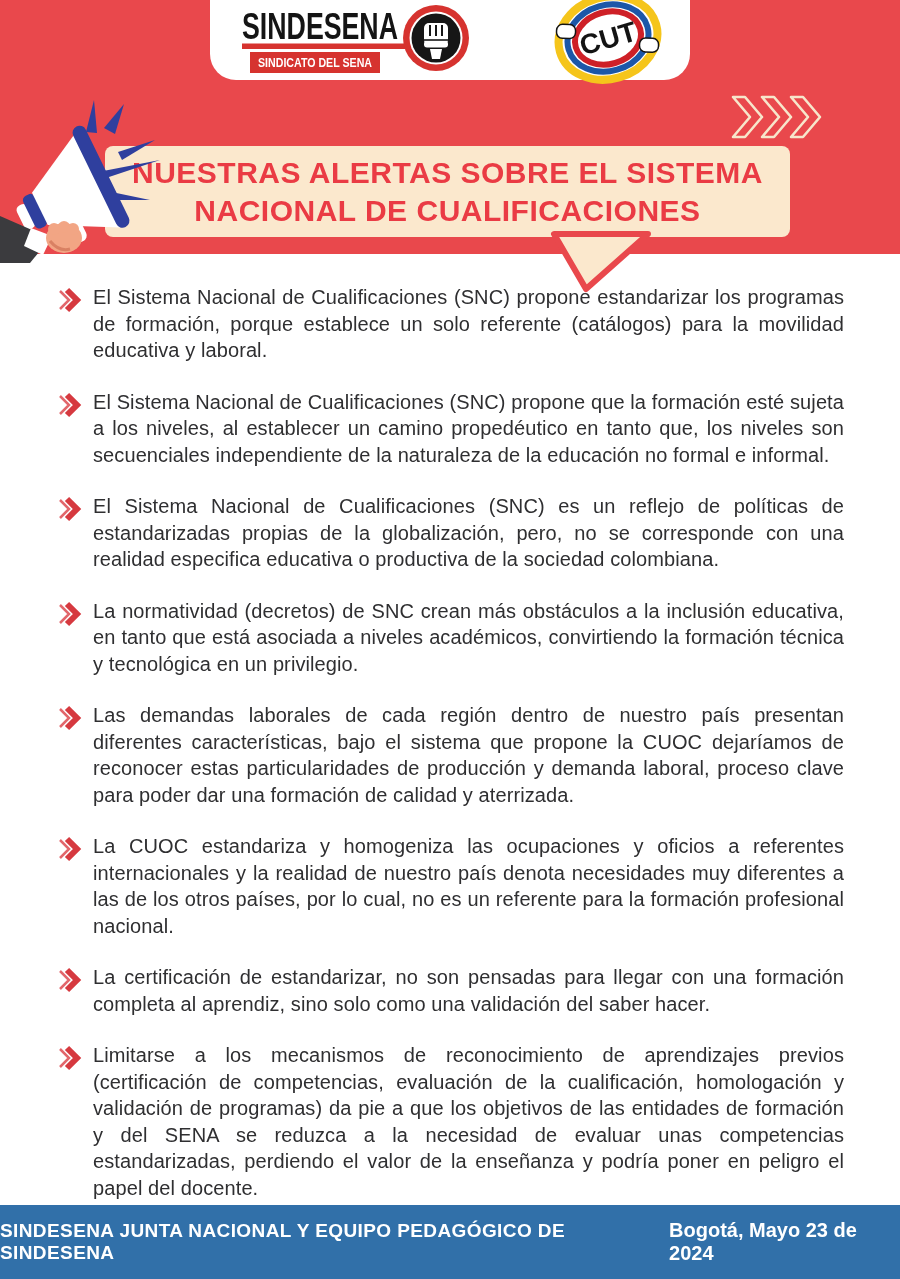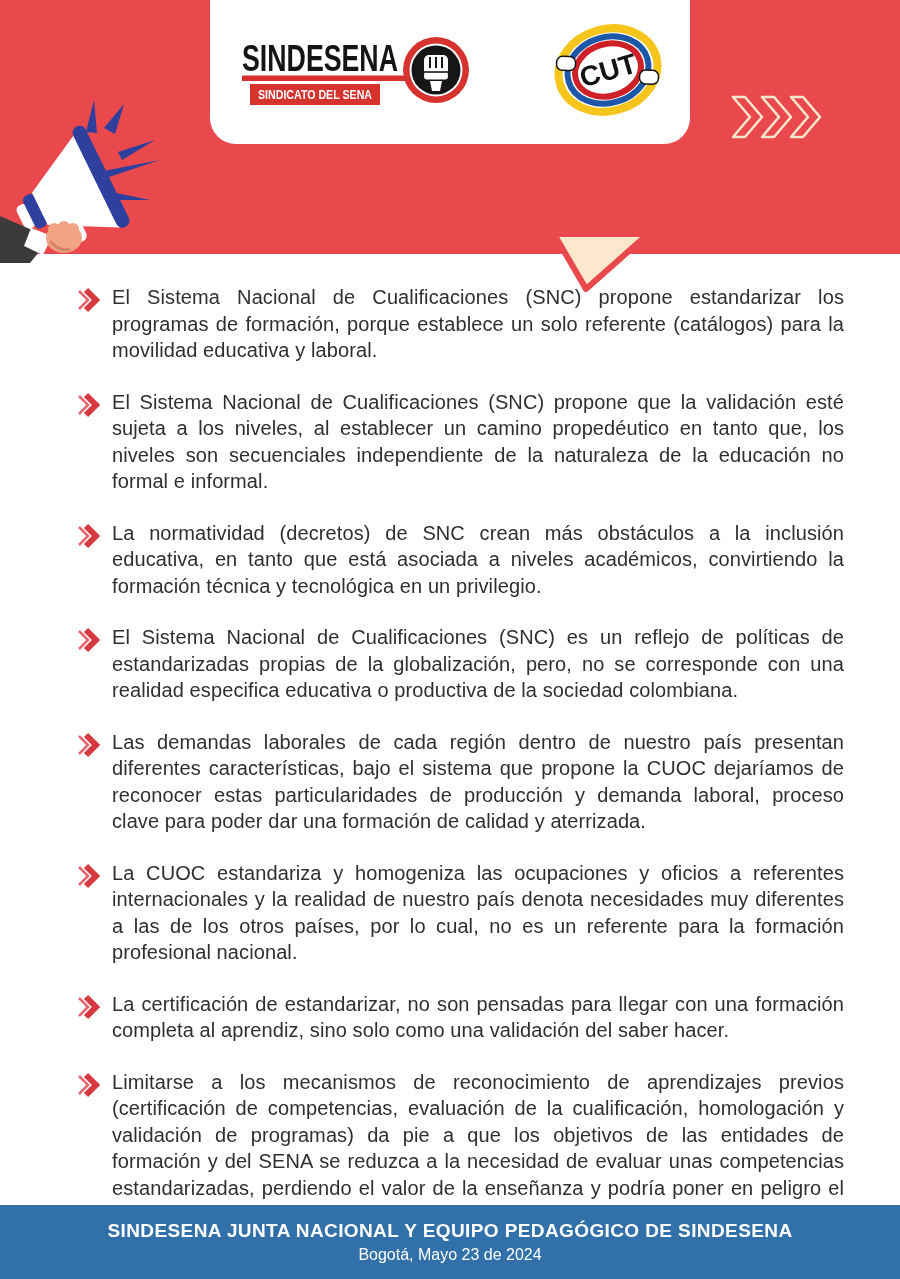--- a/index.html
+++ b/index.html
@@ -4,21 +4,21 @@
 <style>
   html,body { margin:0; padding:0; }
   .page {
     position:relative; width:900px; height:1279px; overflow:hidden;
     background:#E9484C;
     font-family:"Liberation Sans","DejaVu Sans",sans-serif;
   }
 
   
   .header-card {
-    position:absolute; left:210px; top:0; width:480px; height:144px;
+    position:absolute; left:210px; top:0; width:480px; height:80px;
     background:#ffffff; border-radius:0 0 26px 26px;
     display:flex; align-items:center; justify-content:space-between;
     padding:4px 26px 8px 32px; box-sizing:border-box; z-index:3;
   }
 
   .chevrons { position:absolute; left:730px; top:94px; z-index:2; }
 
   
   .title-box {
     position:absolute; left:105px; top:146px; width:685px; height:91px;
@@ -31,38 +31,38 @@
   }
   .title-line { display:block; }
 
   .bubble-tail { position:absolute; left:548px; top:231px; z-index:5; }
 
   .megaphone { position:absolute; left:0; top:88px; z-index:6; }
 
   
   .body {
     position:absolute; left:0; top:254px; width:900px; height:951px;
-    background:#ffffff; box-sizing:border-box; padding:30px 56px 0 75px; z-index:1;
+    background:#ffffff; box-sizing:border-box; padding:30px 56px 0 56px; z-index:1;
   }
   ul.alerts { list-style:none; margin:0; padding:0; }
   li.alert { display:flex; gap:11px; margin-bottom:25px; }
   .bullet { flex:0 0 auto; margin-top:2px; }
   .alert-text {
     font-size:20px; line-height:26.5px; color:#2F2F31;
     text-align:justify; letter-spacing:0.1px;
   }
 
   
   .footer {
     position:absolute; left:0; top:1205px; width:900px; height:74px;
     background:#3170A9; color:#ffffff; z-index:2;
-    display:flex; flex-direction:column; align-items:center; justify-content:center; gap:4px;
+    display:flex; flex-direction:row; align-items:center; justify-content:center; gap:4px;
   }
   .footer-line1 { font-weight:bold; font-size:19px; letter-spacing:0.4px; }
-  .footer-line2 { font-size:16px; font-weight:normal; }
+  .footer-line2 { font-size:20px; font-weight:bold; }
 </style>
 </head>
 <body>
 
 <div class="page">
 
   <div class="header-card">
     <svg width="228" height="74" viewBox="0 0 228 74" aria-hidden="true">
       <text x="0" y="38" font-size="37" font-weight="bold" fill="#141414" textLength="156" lengthAdjust="spacingAndGlyphs">SINDESENA</text>
       <rect x="0" y="42.5" width="172" height="5.5" fill="#D6332F"></rect>
@@ -94,20 +94,26 @@
   </div>
 
   <svg class="chevrons" width="92" height="46" viewBox="0 0 92 46" aria-hidden="true">
     <g fill="none" stroke="#F7E6CB" stroke-width="2.6" stroke-linejoin="round">
       <path d="M3,3 h12 l17,20 -17,20 H3 l17,-20 z"></path>
       <path d="M32,3 h12 l17,20 -17,20 H32 l17,-20 z"></path>
       <path d="M61,3 h12 l17,20 -17,20 H61 l17,-20 z"></path>
     </g>
   </svg>
 
+  <div class="title-box">
+    <h1>
+      <span class="title-line">NUESTRAS ALERTAS SOBRE EL SISTEMA</span>
+      <span class="title-line">NACIONAL DE CUALIFICACIONES</span>
+    </h1>
+  </div>
 
   <svg class="bubble-tail" width="110" height="64" viewBox="0 0 110 64" aria-hidden="true">
     <path d="M6,3 L100,3 L38,58 Z" fill="#FBE8CD" stroke="#E9484C" stroke-width="6" stroke-linejoin="round"></path>
   </svg>
 
   <svg class="megaphone" width="175" height="175" viewBox="0 0 175 175" aria-hidden="true">
     <g fill="#2F3F9E">
       <polygon points="86,44 94,12 97,45"></polygon>
       <polygon points="104,40 124,16 115,46"></polygon>
       <polygon points="118,64 155,52 122,72"></polygon>
@@ -142,37 +148,37 @@
           </svg>
         <div class="alert-text">El Sistema Nacional de Cualificaciones (SNC) propone estandarizar los programas de formación, porque establece un solo referente (catálogos) para la movilidad educativa y laboral.</div>
       </li>
 
 
       <li class="alert">
         <svg class="bullet" width="26" height="28" viewBox="0 0 26 28">
             <path d="M4,5 L13,14 L4,23" stroke="#E2666B" stroke-width="2.5" fill="none"></path>
             <path d="M11,4 L21,14 L11,24" stroke="#D6393F" stroke-width="6" fill="none"></path>
           </svg>
-        <div class="alert-text">El Sistema Nacional de Cualificaciones (SNC) propone que la validación esté sujeta a los niveles, al establecer un camino propedéutico en tanto que, los niveles son secuenciales independiente de la naturaleza de la educación no formal e informal.</div>
+        <div class="alert-text">El Sistema Nacional de Cualificaciones (SNC) propone que la formación esté sujeta a los niveles, al establecer un camino propedéutico en tanto que, los niveles son secuenciales independiente de la naturaleza de la educación no formal e informal.</div>
+      </li>
+
+      <li class="alert">
+        <svg class="bullet" width="26" height="28" viewBox="0 0 26 28">
+            <path d="M4,5 L13,14 L4,23" stroke="#E2666B" stroke-width="2.5" fill="none"></path>
+            <path d="M11,4 L21,14 L11,24" stroke="#D6393F" stroke-width="6" fill="none"></path>
+          </svg>
+        <div class="alert-text">El Sistema Nacional de Cualificaciones (SNC) es un reflejo de políticas de estandarizadas propias de la globalización, pero, no se corresponde con una realidad especifica educativa o productiva de la sociedad colombiana.</div>
       </li>
 
       <li class="alert">
         <svg class="bullet" width="26" height="28" viewBox="0 0 26 28">
             <path d="M4,5 L13,14 L4,23" stroke="#E2666B" stroke-width="2.5" fill="none"></path>
             <path d="M11,4 L21,14 L11,24" stroke="#D6393F" stroke-width="6" fill="none"></path>
           </svg>
         <div class="alert-text">La normatividad (decretos) de SNC crean más obstáculos a la inclusión educativa, en tanto que está asociada a niveles académicos, convirtiendo la formación técnica y tecnológica en un privilegio.</div>
-      </li>
-
-      <li class="alert">
-        <svg class="bullet" width="26" height="28" viewBox="0 0 26 28">
-            <path d="M4,5 L13,14 L4,23" stroke="#E2666B" stroke-width="2.5" fill="none"></path>
-            <path d="M11,4 L21,14 L11,24" stroke="#D6393F" stroke-width="6" fill="none"></path>
-          </svg>
-        <div class="alert-text">El Sistema Nacional de Cualificaciones (SNC) es un reflejo de políticas de estandarizadas propias de la globalización, pero, no se corresponde con una realidad especifica educativa o productiva de la sociedad colombiana.</div>
       </li>
 
       <li class="alert">
         <svg class="bullet" width="26" height="28" viewBox="0 0 26 28">
             <path d="M4,5 L13,14 L4,23" stroke="#E2666B" stroke-width="2.5" fill="none"></path>
             <path d="M11,4 L21,14 L11,24" stroke="#D6393F" stroke-width="6" fill="none"></path>
           </svg>
         <div class="alert-text">Las demandas laborales de cada región dentro de nuestro país presentan diferentes características, bajo el sistema que propone la CUOC dejaríamos de reconocer estas particularidades de producción y demanda laboral, proceso clave para poder dar una formación de calidad y aterrizada.</div>
       </li>
 

